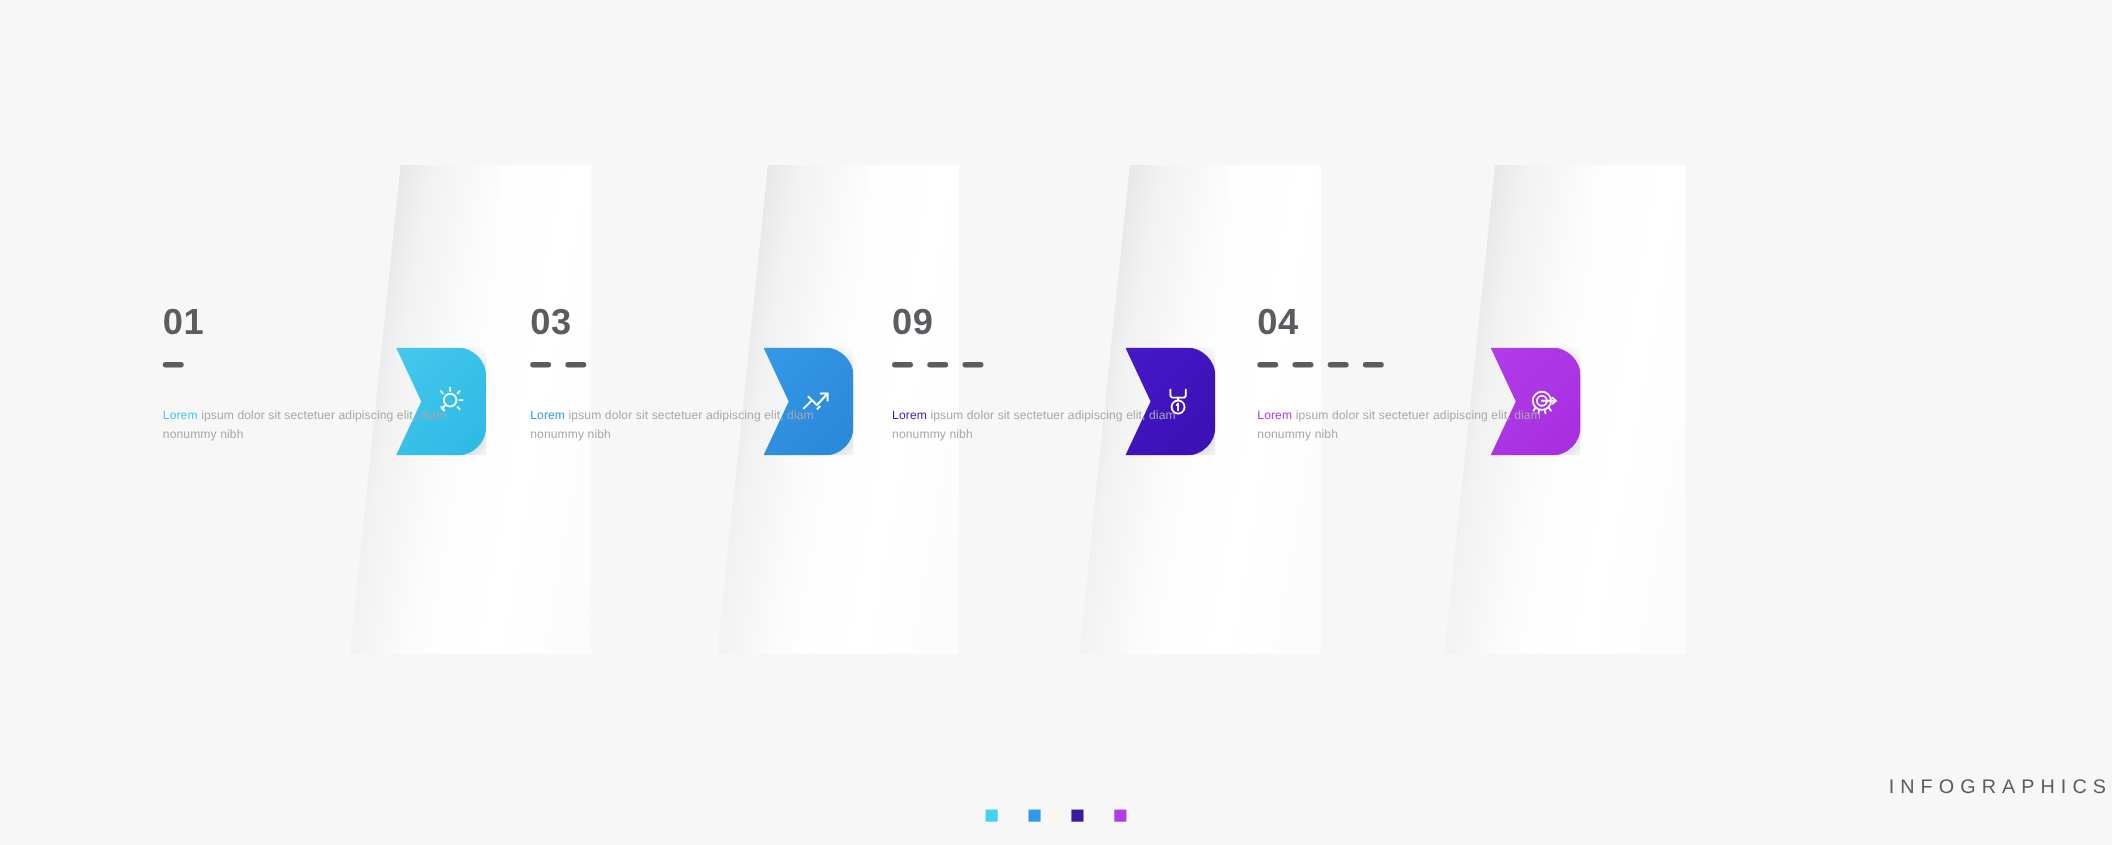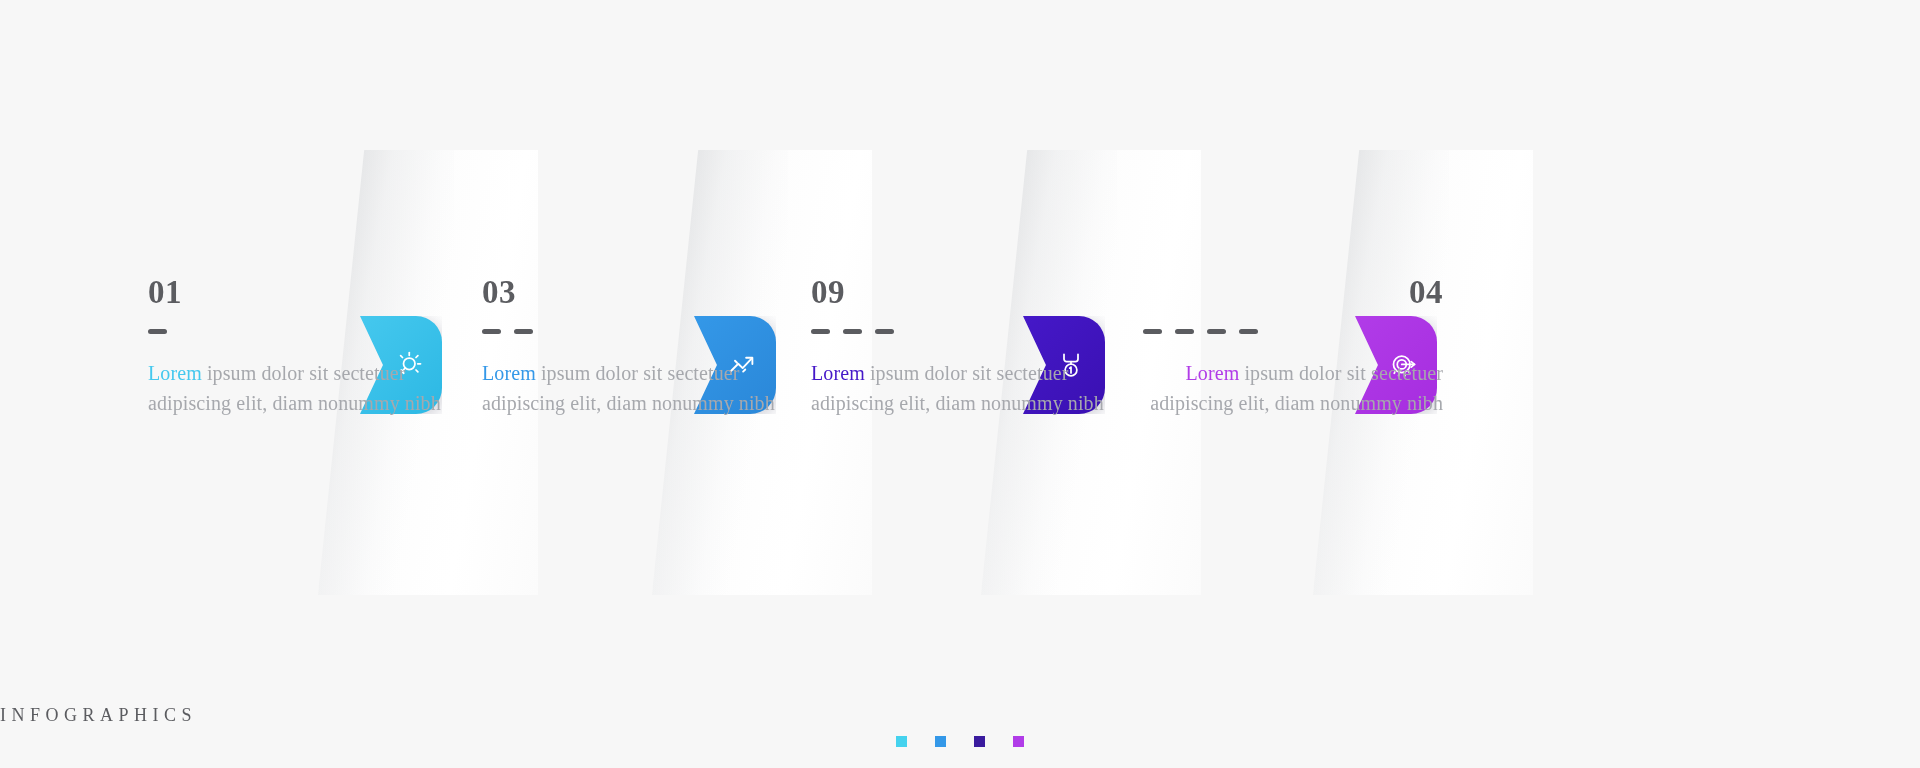--- a/index.html
+++ b/index.html
@@ -3,21 +3,21 @@
 <meta charset="utf-8">
 <style>
   html,body{margin:0;padding:0;}
   body{
     width:1920px;height:768px;
     background:#f7f7f7;
     font-family:"Liberation Sans", sans-serif;
     overflow:hidden;
     position:relative;
   }
-  .stage{position:absolute;inset:0;font-family:Liberation Serif, serif;}
+  .stage{position:absolute;inset:0;}
 
   
   .ribbon{
     position:absolute;
     top:150px;
     height:445px;
     width:220px;
     background:linear-gradient(100deg,#eceded 0%,#f3f3f3 14%,#fdfdfd 42%,#ffffff 70%,#fbfbfb 100%);
     clip-path:polygon(21% 0%, 100% 0%, 100% 100%, 0% 100%);
     filter:drop-shadow(6px 5px 14px rgba(120,125,135,0.20));
@@ -44,28 +44,28 @@
 
   
   .card{position:absolute;top:276px;width:300px;}
   .num{
     font-size:33px;font-weight:bold;color:#5b5c60;
     letter-spacing:.5px;line-height:1;
   }
   .dashes{display:flex;gap:13px;margin-top:20px;height:5px;}
   .dash{width:19px;height:5px;border-radius:3px;background:#5b5c60;}
   .desc{
-    margin-top:24px;
-    font-size:20px;line-height:1.52;color:#a6a8ad;
+    margin-top:36px;
+    font-size:11px;line-height:1.52;color:#a6a8ad;
     letter-spacing:.1px;
   }
   .desc .lead{font-weight:normal;}
 
   
-  .footer{position:absolute;left:0;right:0;top:705px;text-align:left;}
+  .footer{position:absolute;left:0;right:0;top:705px;text-align:right;}
   .footer-title{
     font-size:18px;letter-spacing:5.5px;color:#5b5c60;font-weight:normal;
   }
   .swatches{margin-top:10px;display:flex;justify-content:center;gap:28px;}
   .sw{width:11px;height:11px;}
 </style>
 </head>
 <body style="background: rgb(247, 247, 247);">
 
 <div class="stage">
@@ -145,21 +145,21 @@
     <div class="num">09</div>
     <div class="dashes">
         <span class="dash"></span>
         <span class="dash"></span>
         <span class="dash"></span>
       </div>
     <div class="desc">
       <span class="lead" style="color: rgb(69, 24, 200);">Lorem</span><span> ipsum dolor sit sectetuer adipiscing elit, diam nonummy nibh</span>
     </div>
   </div>
-  <div class="card" style="left: 1143px; text-align: right;">
+  <div class="card" style="left: 1143px;">
     <div class="num">04</div>
     <div class="dashes">
         <span class="dash"></span>
         <span class="dash"></span>
         <span class="dash"></span>
         <span class="dash"></span>
       </div>
     <div class="desc">
       <span class="lead" style="color: rgb(177, 60, 232);">Lorem</span><span> ipsum dolor sit sectetuer adipiscing elit, diam nonummy nibh</span>
     </div>

